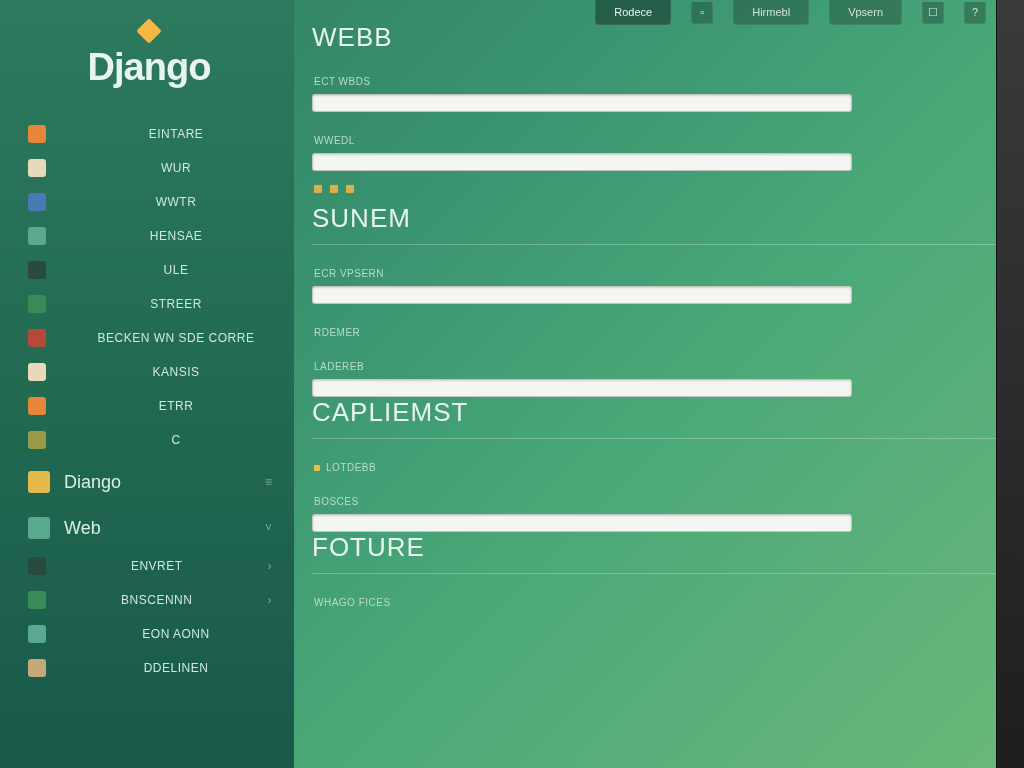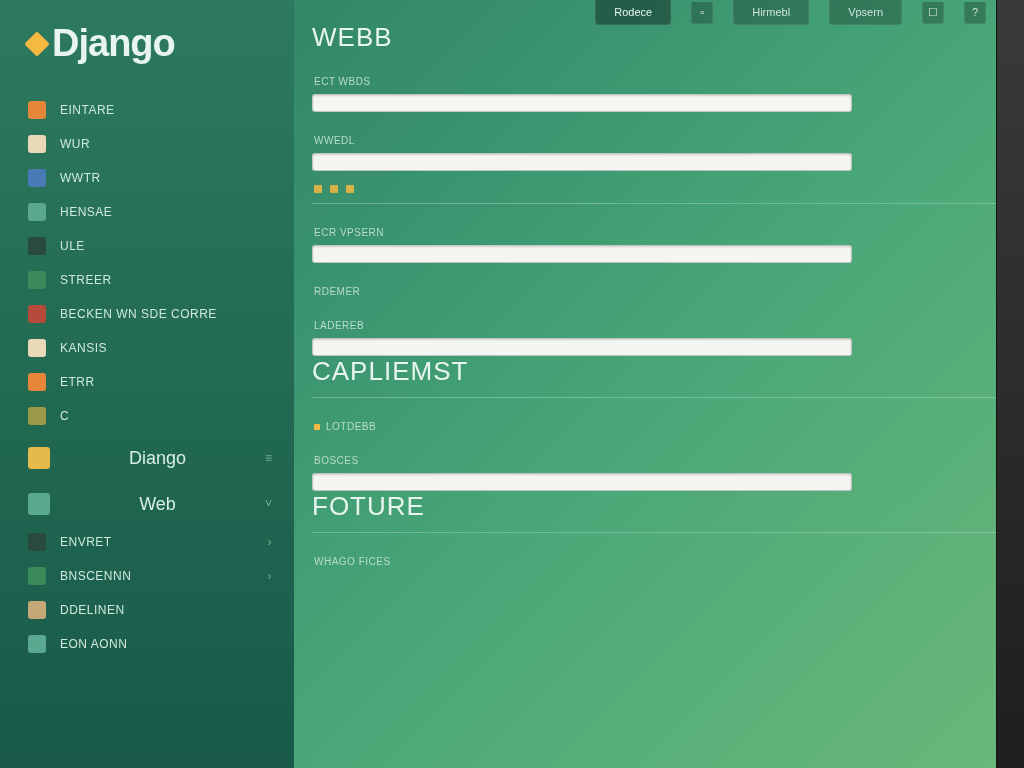--- a/index.html
+++ b/index.html
@@ -2,31 +2,31 @@
 <html><head>
 <meta charset="utf-8">
 <style>
 * { margin:0; padding:0; box-sizing:border-box; font-family:"Segoe UI",Arial,sans-serif; }
 html,body { width:1024px; height:768px; overflow:hidden; }
 body { background:#2a2a2a; display:flex; }
 
 .frame { width:1024px; height:768px; background:linear-gradient(135deg,#2d7a5f 0%,#3a9470 35%,#4aa878 60%,#6bb87a 100%); position:relative; display:flex; }
 
 .sidebar { width:294px; height:100%; background:linear-gradient(180deg,#2d7a5f 0%,#226a52 50%,#18594a 100%); display:flex; flex-direction:column; }
-.logo-row { display:flex; align-items:center; padding:22px 24px 28px 28px; gap:6px; }
+.logo-row { display:flex; align-items:center; padding:22px 24px 28px 28px; gap:6px;flex-direction:column; }
 .logo-diamond { width:18px; height:18px; background:#f5b942; transform:rotate(45deg); border-radius:2px; }
 .logo-text { color:#e8f5ef; font-size:38px; font-weight:600; letter-spacing:-1px; }
 
 .nav { flex:1; overflow:hidden; padding-left:24px; }
-.nav-item { display:flex; align-items:center; gap:14px; padding:8px 10px 8px 4px; color:#cfe8dc; font-size:12px; text-transform:uppercase; letter-spacing:0.5px; cursor:pointer; }
+.nav-item { display:flex; align-items:center; gap:22px; padding:8px 10px 8px 4px; color:#cfe8dc; font-size:12px; text-transform:uppercase; letter-spacing:0.5px; cursor:pointer;text-align:center; }
 .nav-icon { width:18px; height:18px; border-radius:3px; display:flex; align-items:center; justify-content:center; font-size:10px; flex-shrink:0; }
 .nav-label { flex:1; white-space:nowrap; overflow:hidden; text-overflow:ellipsis; }
 .nav-caret { color:#7aab95; font-size:12px; padding-right:12px; }
 
-.nav-section { display:flex; align-items:center; gap:14px; padding:14px 10px 10px 4px; color:#d8efe4; font-size:18px; font-weight:500;text-align:center; }
+.nav-section { display:flex; align-items:center; gap:14px; padding:14px 10px 10px 4px; color:#d8efe4; font-size:18px; font-weight:500; }
 .nav-section .nav-icon { width:22px; height:22px; }
 
 .main { flex:1; height:100%; position:relative; padding:0 0 0 18px; overflow:hidden; }
 .tabs { position:absolute; top:0; right:38px; display:flex; gap:20px; align-items:center; }
 .tab { background:rgba(20,50,40,0.35); color:#cfe3d8; font-size:11px; padding:6px 18px; border-radius:0 0 4px 4px; cursor:pointer; border:1px solid rgba(255,255,255,0.08); border-top:none; }
 .tab.active { background:rgba(20,50,40,0.55); color:#e8f5ef; }
 .tab-util { width:22px; height:22px; background:rgba(20,50,40,0.35); border:1px solid rgba(255,255,255,0.08); border-top:none; border-radius:0 0 3px 3px; display:flex; align-items:center; justify-content:center; color:#cfe3d8; font-size:11px; cursor:pointer; }
 
 .content { padding-top:22px; height:100%; overflow:hidden; }
 .section-title { color:#e8f5ef; font-size:26px; font-weight:500; letter-spacing:1px; margin-bottom:10px; text-transform:uppercase; }
@@ -107,26 +107,26 @@
           <span class="nav-icon ic-dark"></span>
           <span class="nav-label">Envret</span>
           <span class="nav-caret">›</span>
         </div>
         <div class="nav-item">
           <span class="nav-icon ic-green"></span>
           <span class="nav-label">Bnscennn</span>
           <span class="nav-caret">›</span>
         </div>
         <div class="nav-item">
+          <span class="nav-icon ic-teal"></span>
+          <span class="nav-label">Eon Aonn</span>
+        </div>
+        <div class="nav-item">
           <span class="nav-icon ic-tan"></span>
           <span class="nav-label">Ddelinen</span>
-        </div>
-        <div class="nav-item">
-          <span class="nav-icon ic-teal"></span>
-          <span class="nav-label">Eon Aonn</span>
         </div>
       </nav>
   </aside>
 
   <main class="main">
     <div class="tabs" id="tabs">
         <div class="tab active">Rodece</div>
         <div class="tab-util">▫</div>
         <div class="tab">Hirmebl</div>
         <div class="tab">Vpsern</div>
@@ -134,21 +134,21 @@
         <div class="tab-util">?</div>
       </div>
     <div class="content" id="content"><div class="section-title">Webb</div><div class="field-label">
           <span>Ect Wbds</span>
         </div><input class="input" style=""><div class="field-label">
           <span>Wwedl</span>
         </div><input class="input" style=""><div class="dots-row">
           <span></span>
           <span></span>
           <span></span>
-        </div><hr class="section-hr"><div class="field-label">
+        </div><div class="section-title">Sunem</div><hr class="section-hr"><div class="field-label">
           <span>Ecr Vpsern</span>
         </div><input class="input" style=""><div class="field-label">
           <span>Rdemer</span>
         </div><div class="field-label">
           <span>Ladereb</span>
         </div><input class="input" style=""><div class="section-title">Capliemst</div><hr class="section-hr"><div class="field-label">
           <span class="dot"></span>
           <span>Lotdebb</span>
         </div><div class="field-label">
           <span>Bosces</span>

